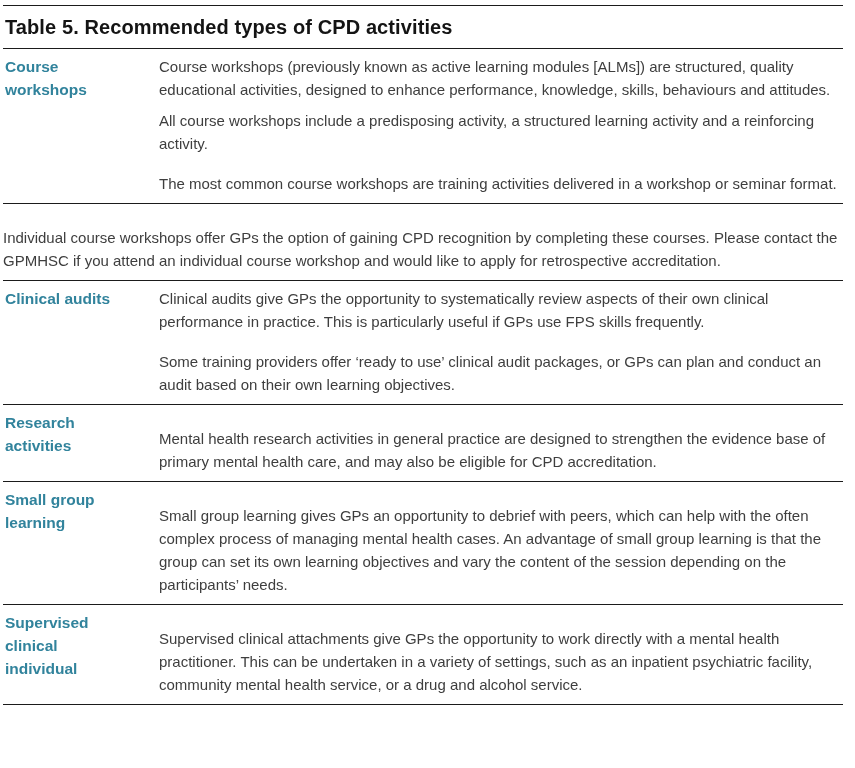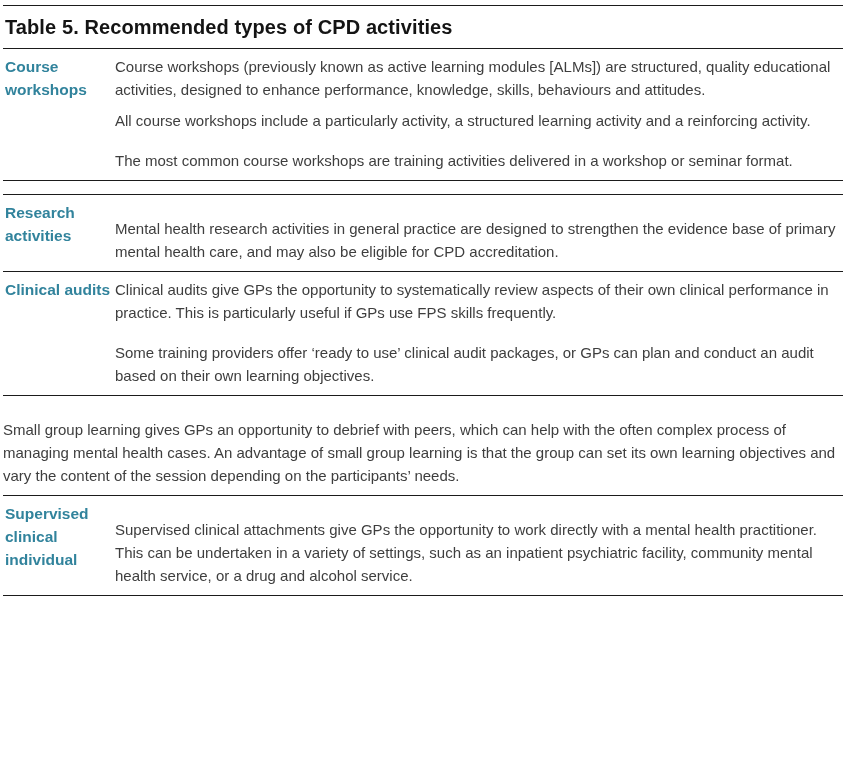--- a/index.html
+++ b/index.html
@@ -25,20 +25,21 @@
     font-weight: bold;
     color: #141414;
     line-height: 23px;
     padding: 10px 0 9px 2px;
     border-bottom: 1.5px solid #1b1b1b;
     letter-spacing: 0.1px;
   }
   .row {
     display: flex;
     padding: 5px 0 8px 0;
+    gap: 44px;
   }
   .row + .row {
     border-top: 1.5px solid #1b1b1b;
   }
   .row-header {
     flex: 0 0 112px;
     box-sizing: border-box;
     width: 112px;
     padding-left: 2px;
     padding-top: 1px;
@@ -68,42 +69,44 @@
 <body>
 
 <div class="page">
   <div class="cpd-table">
     <div class="table-title">Table 5. Recommended types of CPD activities</div>
     <div class="table-rows">
         <div class="row">
           <div class="row-header">Course workshops</div>
           <div class="row-body">
             <p>Course workshops (previously known as active learning modules [ALMs]) are structured, quality educational activities, designed to enhance performance, knowledge, skills, behaviours and attitudes.</p>
-            <p>All course workshops include a particularly activity, a structured learning activity and a reinforcing activity.</p>
+            <p>All course workshops include a predisposing activity, a structured learning activity and a reinforcing activity.</p>
             <p>The most common course workshops are training activities delivered in a workshop or seminar format.</p>
           </div>
         </div>
         <div class="row">
           <div class="row-body">
-          </div>
-        </div>
-        <div class="row">
-          <div class="row-header">Research activities</div>
-          <div class="row-body">
-            <p>Mental health research activities in general practice are designed to strengthen the evidence base of primary mental health care, and may also be eligible for CPD  accreditation.</p>
+            <p>Individual course workshops offer GPs the option of gaining CPD recognition by completing these courses. Please contact the GPMHSC if you attend an individual course workshop and would like to apply for retrospective accreditation.</p>
           </div>
         </div>
         <div class="row">
           <div class="row-header">Clinical audits</div>
           <div class="row-body">
             <p>Clinical audits give GPs the opportunity to systematically review aspects of their own clinical performance in practice. This is particularly useful if GPs use FPS skills frequently.</p>
             <p>Some training providers offer ‘ready to use’ clinical audit packages, or GPs can plan and conduct an audit based on their own learning objectives.</p>
           </div>
         </div>
         <div class="row">
+          <div class="row-header">Research activities</div>
+          <div class="row-body">
+            <p>Mental health research activities in general practice are designed to strengthen the evidence base of primary mental health care, and may also be eligible for CPD  accreditation.</p>
+          </div>
+        </div>
+        <div class="row">
+          <div class="row-header">Small group learning</div>
           <div class="row-body">
             <p>Small group learning gives GPs an opportunity to debrief with peers, which can help with the often complex process of managing mental health cases. An advantage of small group learning is that the group can set its own learning objectives and vary the content of the session depending on the participants’ needs.</p>
           </div>
         </div>
         <div class="row">
           <div class="row-header">Supervised clinical individual</div>
           <div class="row-body">
             <p>Supervised clinical attachments give GPs the opportunity to work directly with a mental health practitioner. This can be undertaken in a variety of settings, such as an inpatient psychiatric facility, community mental health service, or a drug and alcohol service.</p>
           </div>
         </div>

